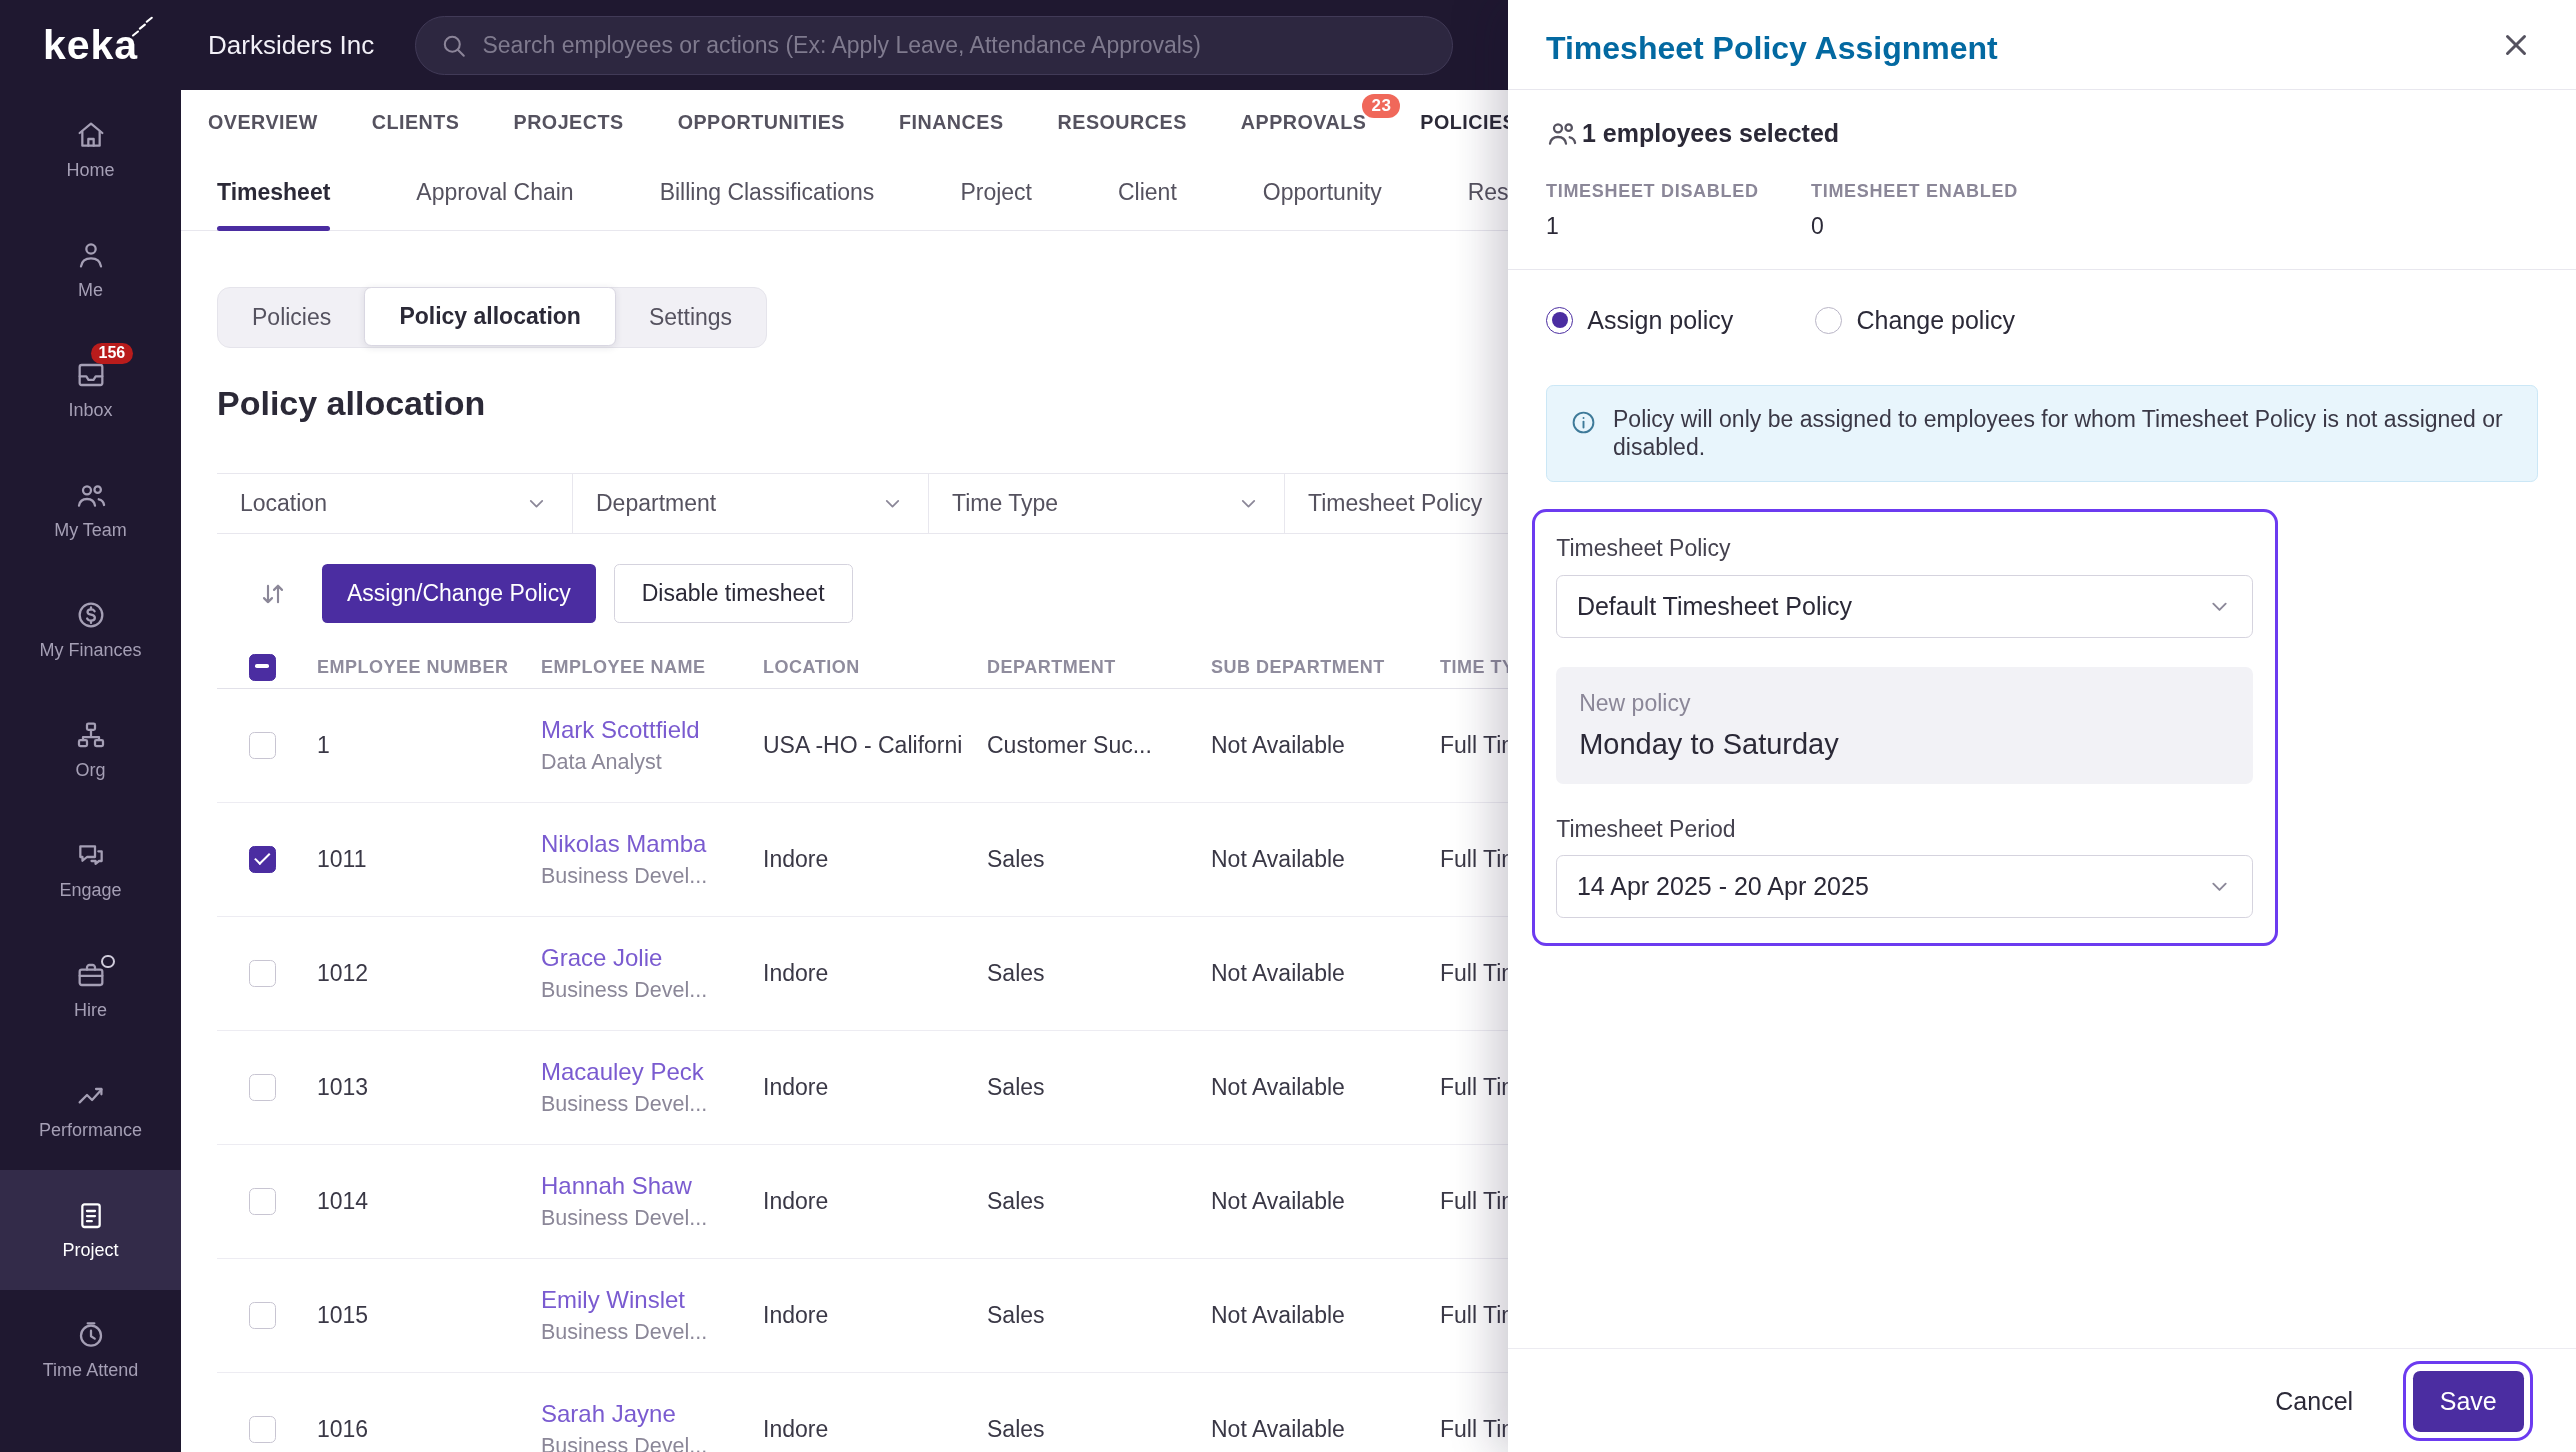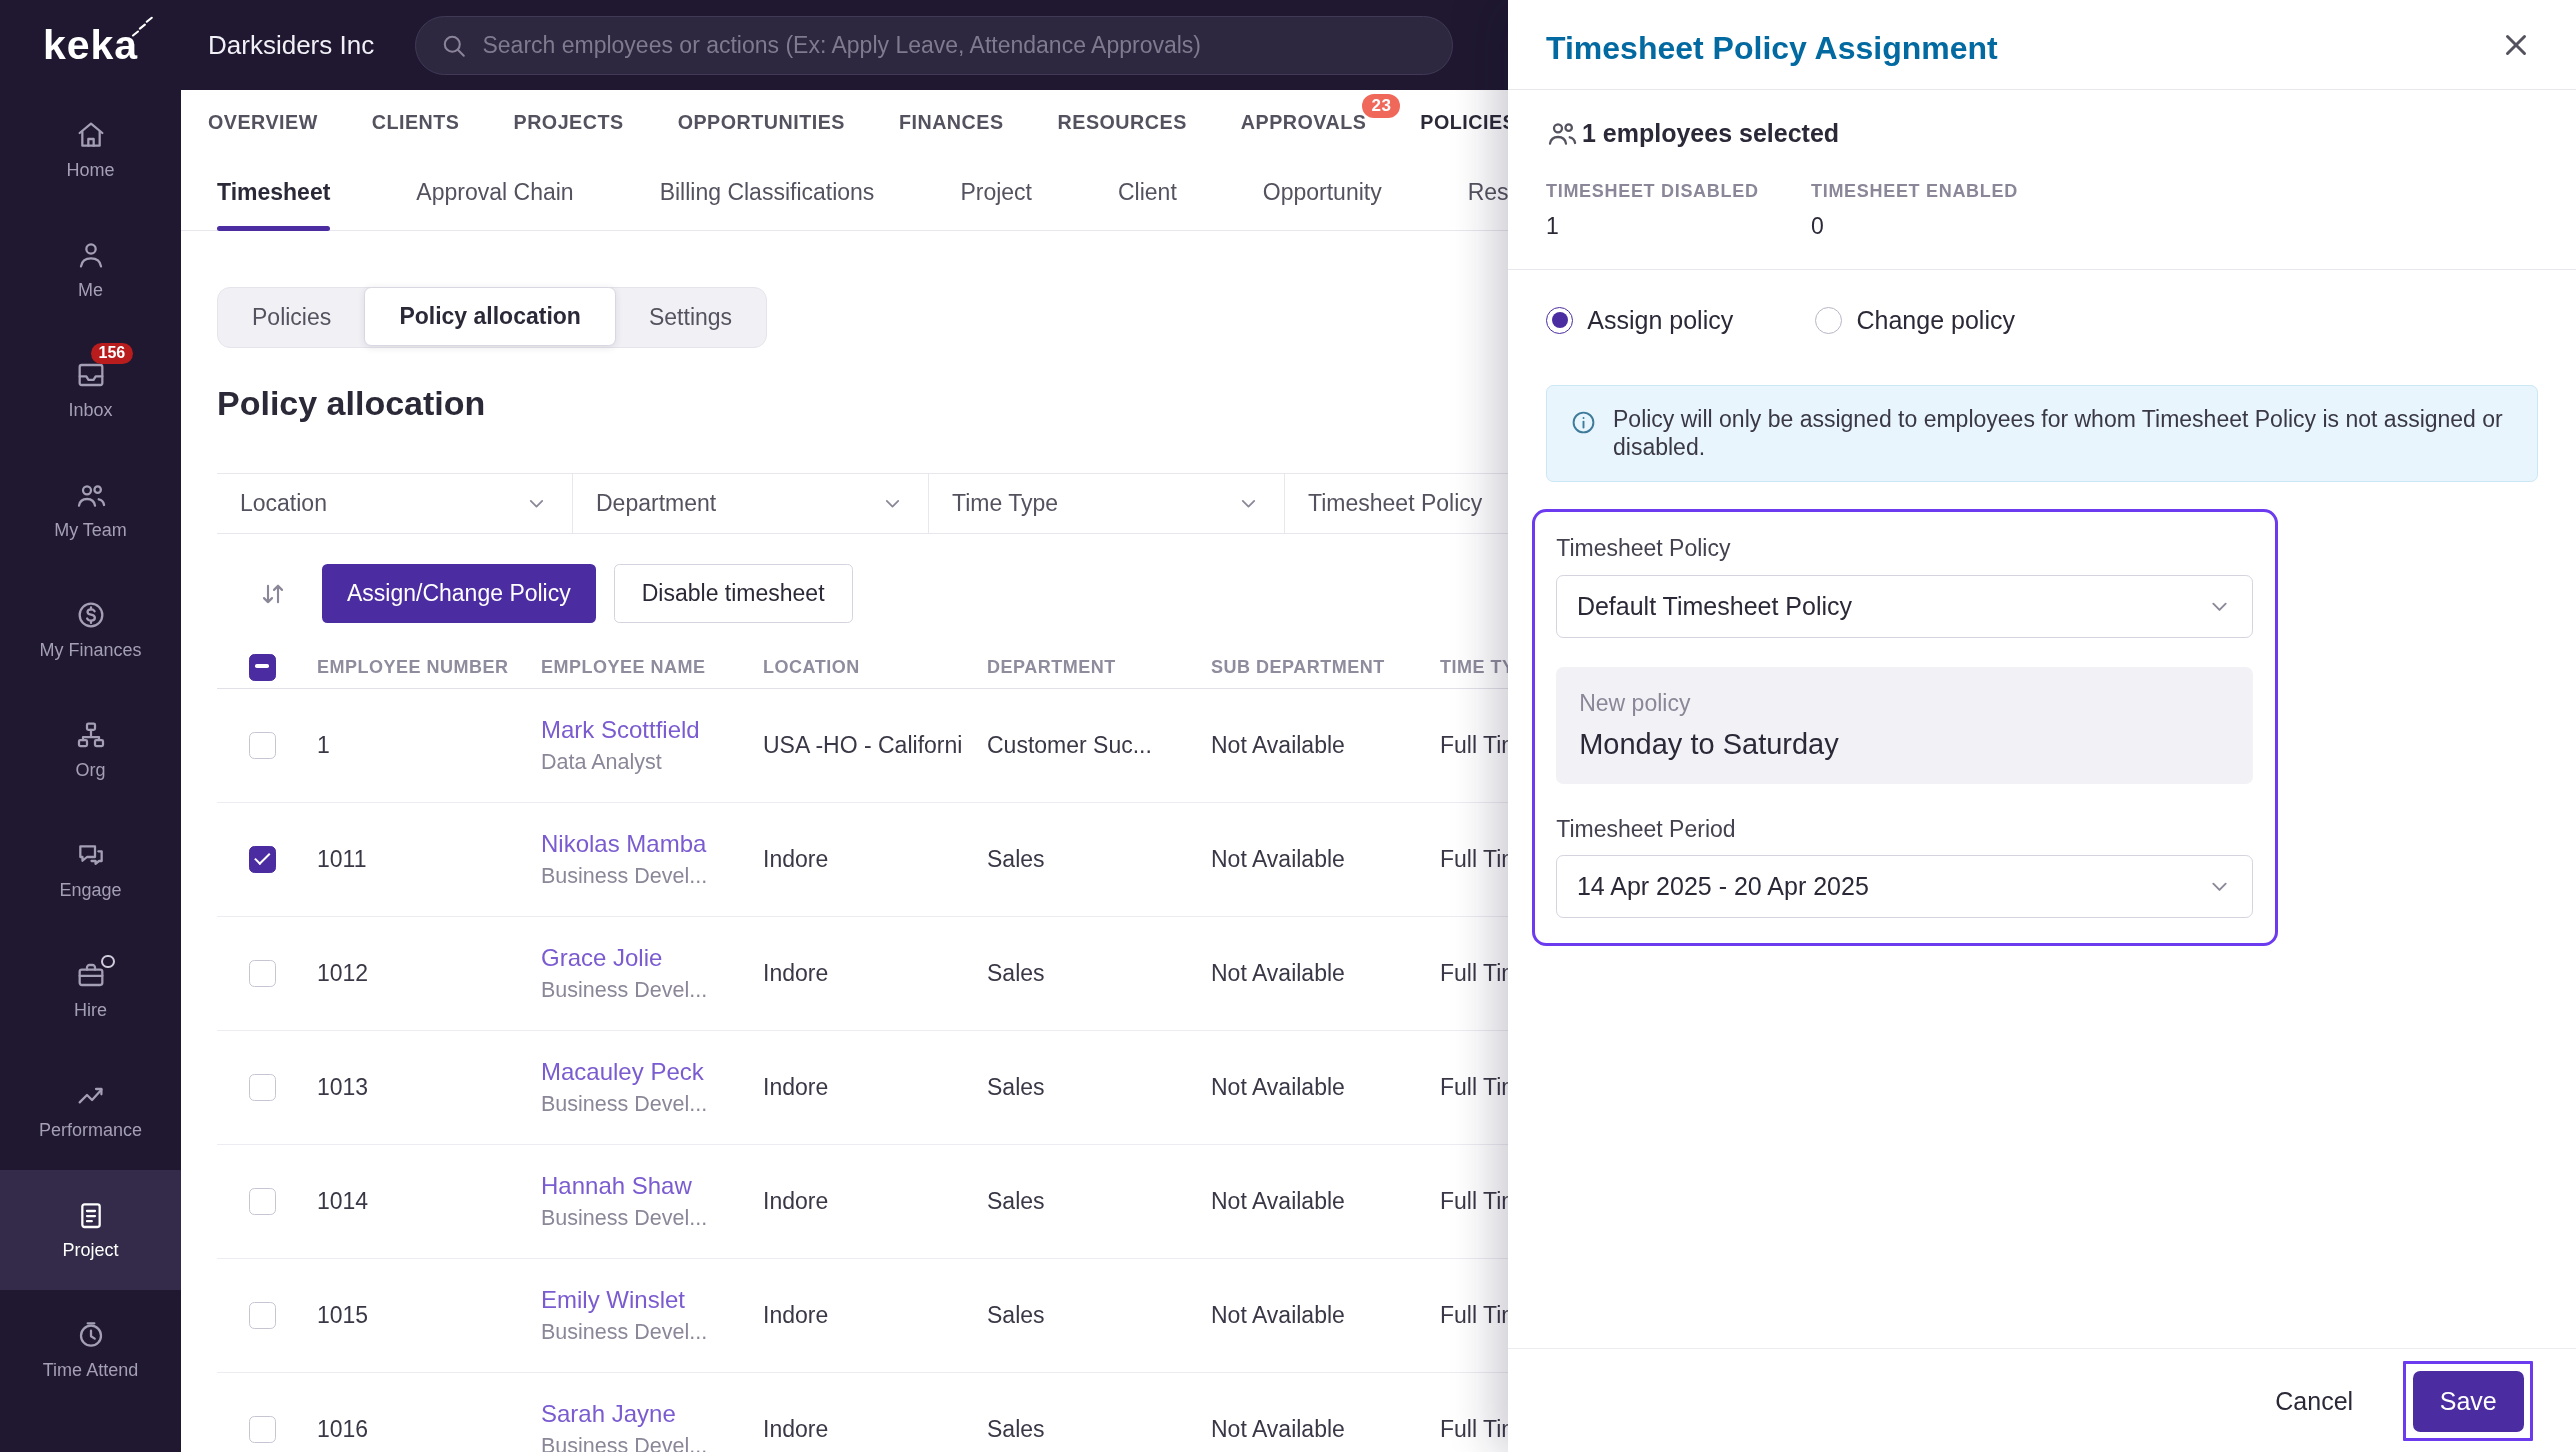--- a/index.html
+++ b/index.html
@@ -121,21 +121,21 @@
   .field-label.mt { margin-top:32px; }
   .select { height:63px; border:1.3px solid #D5D3DE; border-radius:7.2px; background:#fff; display:flex; align-items:center; justify-content:space-between; padding:0 19.7px; font-size:25px; color:#2B2937; }
   .select .chev { color:#8B8798; }
   .select .chev svg { width:27px; height:27px; }
   .new-policy { margin-top:29px; background:#F2F2F6; border-radius:7.2px; padding:23px; }
   .np-label { font-size:23px; color:#8B8798; }
   .np-value { font-size:29px; color:#2B2937; margin-top:10.7px; }
 
   .panel-footer { position:absolute; left:0; right:0; bottom:0; height:105px; border-top:0.9px solid #ECEBF1; background:#fff; display:flex; align-items:center; justify-content:flex-end; padding-right:43px; gap:36px; }
   .btn-cancel { background:transparent; border:none; font-family:"Liberation Sans", sans-serif; font-size:25px; color:#2B2937; padding:9px 14.3px; }
-  .save-highlight { display:inline-flex; border:3.6px solid #6C3BF0; border-radius:1px; padding:6.3px; }
+  .save-highlight { display:inline-flex; border:3.6px solid #6C3BF0; border-radius:17px; padding:6.3px; }
   .btn-save { background:#4B2DA1; color:#fff; border:none; font-family:"Liberation Sans", sans-serif; font-size:25px; height:61px; padding:0 27px; border-radius:7.2px; }
 </style>
 </head>
 <body>
 
 <aside class="sidebar" data-interactable="false">
   <div class="logo" data-interactable="true">
     <span class="logo-text" data-interactable="false">keka</span>
     <span class="logo-spark" data-icon="spark-icon" data-interactable="false">
         <svg viewBox="0 0 24 24">

